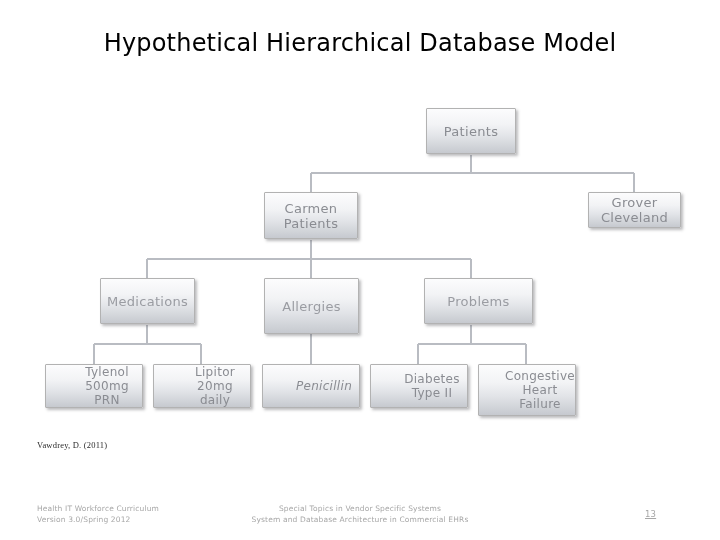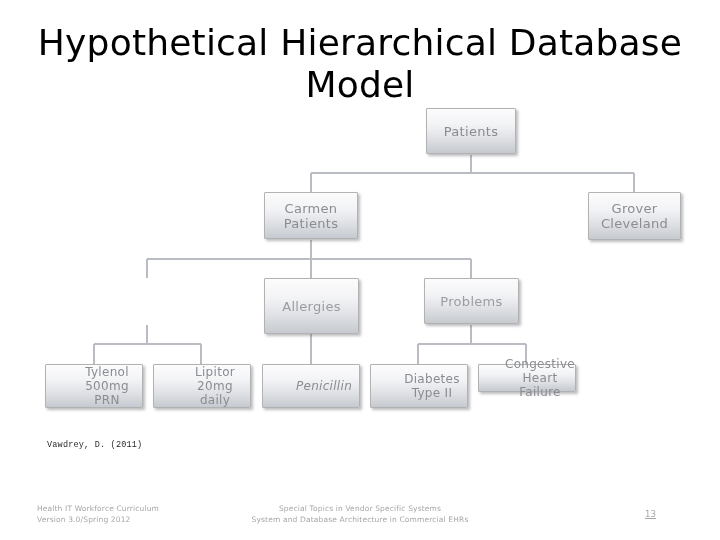--- a/index.html
+++ b/index.html
@@ -16,21 +16,21 @@
   }
 
   
   #slide-title {
     position: absolute;
     left: 18px;
     top: 22px;
     width: 684px;
     text-align: center;
     font-family: "DejaVu Sans", sans-serif;
-    font-size: 36px;
+    font-size: 24px;
     line-height: 42px;
     color: #000000;
     font-weight: 400;
     letter-spacing: 0.2px;
   }
 
   
   #diagram {
     position: absolute;
     left: 8px;
@@ -74,25 +74,24 @@
   .node.root    { color: #8a8c92; font-size: 13px; }
   .node.level1  { color: #8a8c92; font-size: 13px; }
   .node.level2  { color: #9a9ca2; font-size: 13px; }
   .node.leaf    { color: #8a8c92; font-size: 12px; line-height: 14px; padding-left: 29px; }
 
   
   #citation {
     position: absolute;
     left: 37px;
     top: 440px;
-    font-family: Liberation Mono, monospace;
+    font-family: Liberation Serif, serif;
     font-size: 8.5px;
     color: #2b2b2b;
     letter-spacing: 0.2px;
-    margin-left: 10px;
   }
 
   
   .footer-text {
     position: absolute;
     font-family: "DejaVu Sans", sans-serif;
     font-size: 7.5px;
     line-height: 11px;
     color: #a7a7a7;
     letter-spacing: 0.15px;
@@ -136,40 +135,41 @@
       <path d="M410,344 L410,364"></path>
       <path d="M518,344 L518,364"></path>
     </g>
   </svg>
 
   <div class="node root" style="left:418px; top:108px; width:90px; height:46px;">Patients</div>
 
   <div class="node level1" style="left:256px; top:192px; width:94px; height:47px;">Carmen
 Patients</div>
 
-  <div class="node level1" style="left:580px; top:192px; width:93px; height:48px;">Grover
+  <div class="node level1" style="left:580px; top:192px; width:93px; height:36px;">Grover
 Cleveland</div>
 
+  <div class="node level2" style="left:92px; top:278px; width:95px; height:46px;">Medications</div>
 
   <div class="node level2" style="left:256px; top:278px; width:95px; height:56px;">Allergies</div>
 
-  <div class="node level2" style="left:416px; top:278px; width:95px; height:46px;">Problems</div>
+  <div class="node level2" style="left:416px; top:278px; width:109px; height:46px;">Problems</div>
 
   <div class="node leaf" style="left:37px; top:364px; width:98px; height:44px;">Tylenol
 500mg PRN</div>
 
   <div class="node leaf" style="left:145px; top:364px; width:98px; height:44px;">Lipitor 20mg
 daily</div>
 
   <div class="node leaf" style="left:254px; top:364px; width:98px; height:44px;font-style:italic;">Penicillin</div>
 
   <div class="node leaf" style="left:362px; top:364px; width:98px; height:44px;">Diabetes
 Type II</div>
 
-  <div class="node leaf" style="left:470px; top:364px; width:98px; height:28px;">Congestive
+  <div class="node leaf" style="left:470px; top:364px; width:98px; height:52px;">Congestive
 Heart Failure</div>
 </div>
 
 <div id="citation">Vawdrey, D. (2011)</div>
 
 <div class="footer-text" id="footer-left">Health IT Workforce Curriculum
 Version 3.0/Spring 2012</div>
 
 <div class="footer-text" id="footer-center">Special Topics in Vendor Specific Systems
 System and Database Architecture in Commercial EHRs</div>

